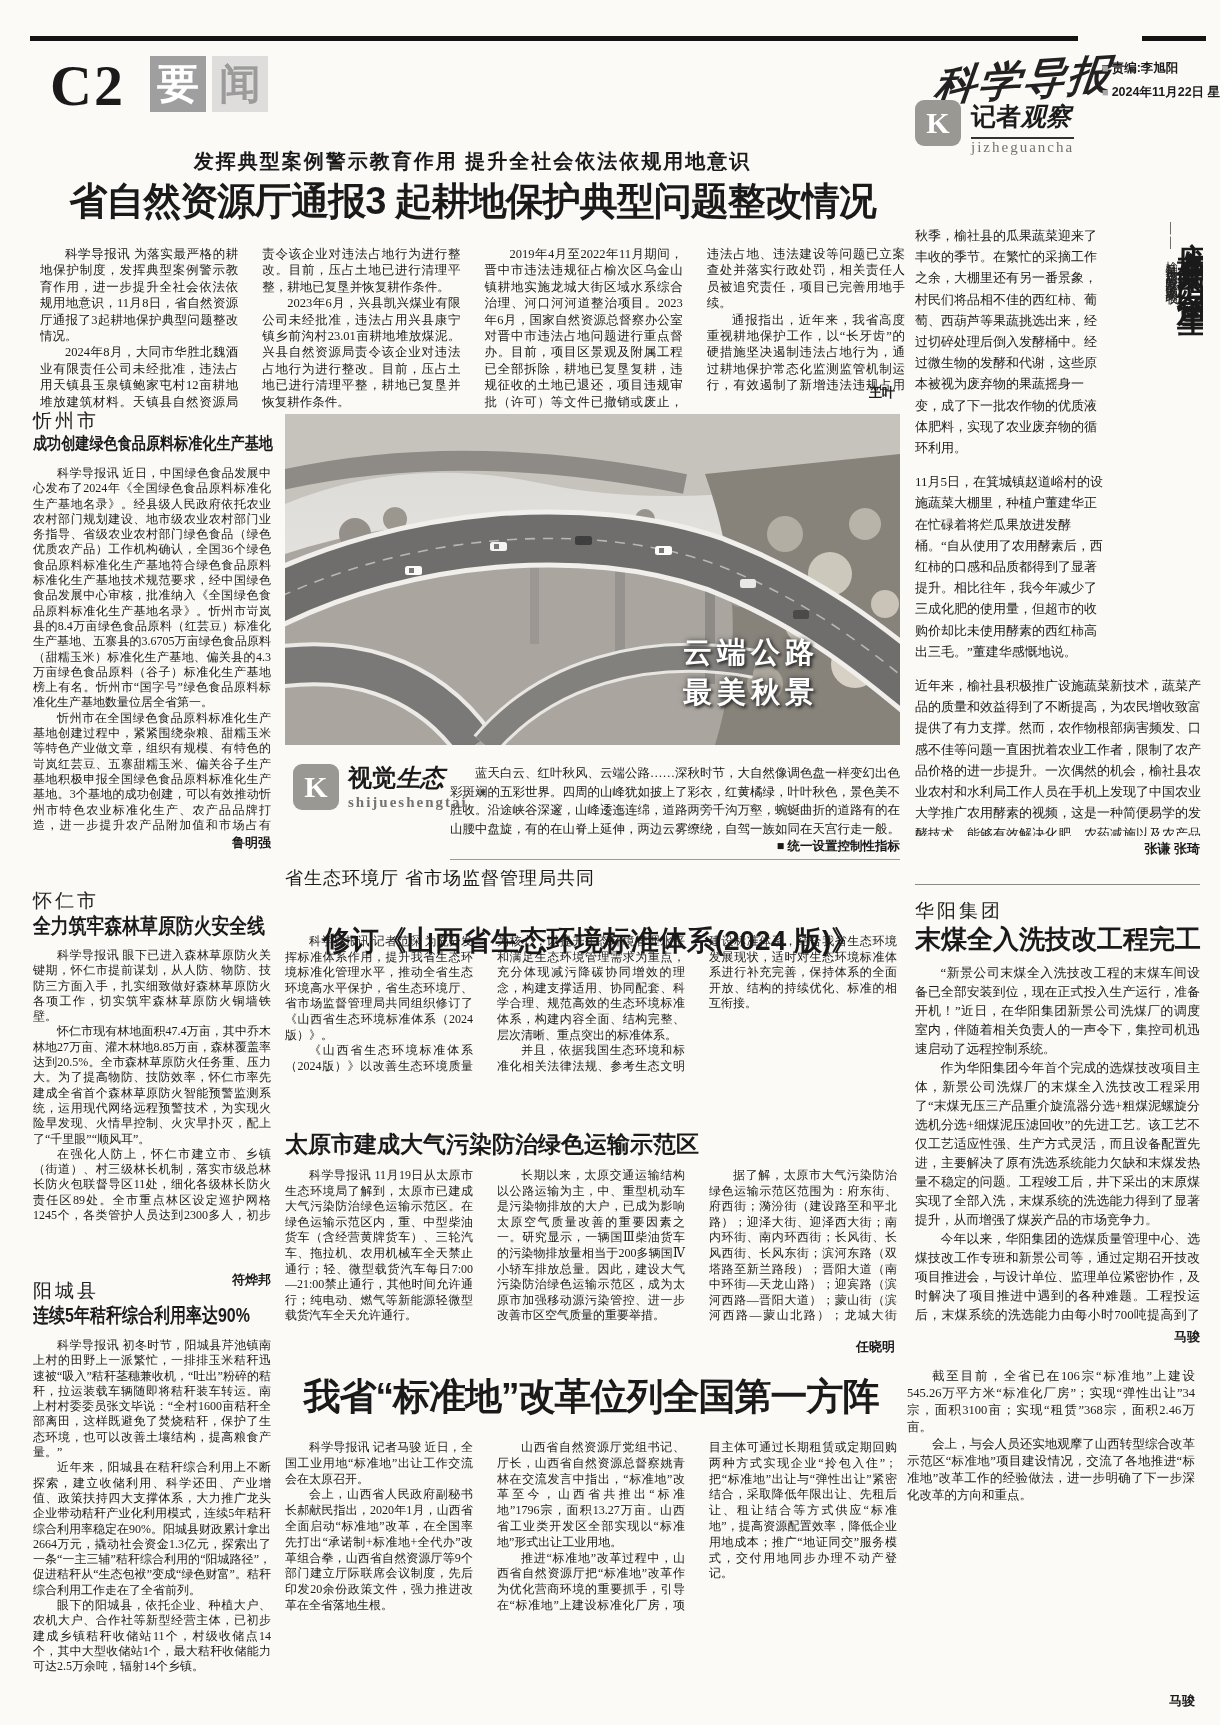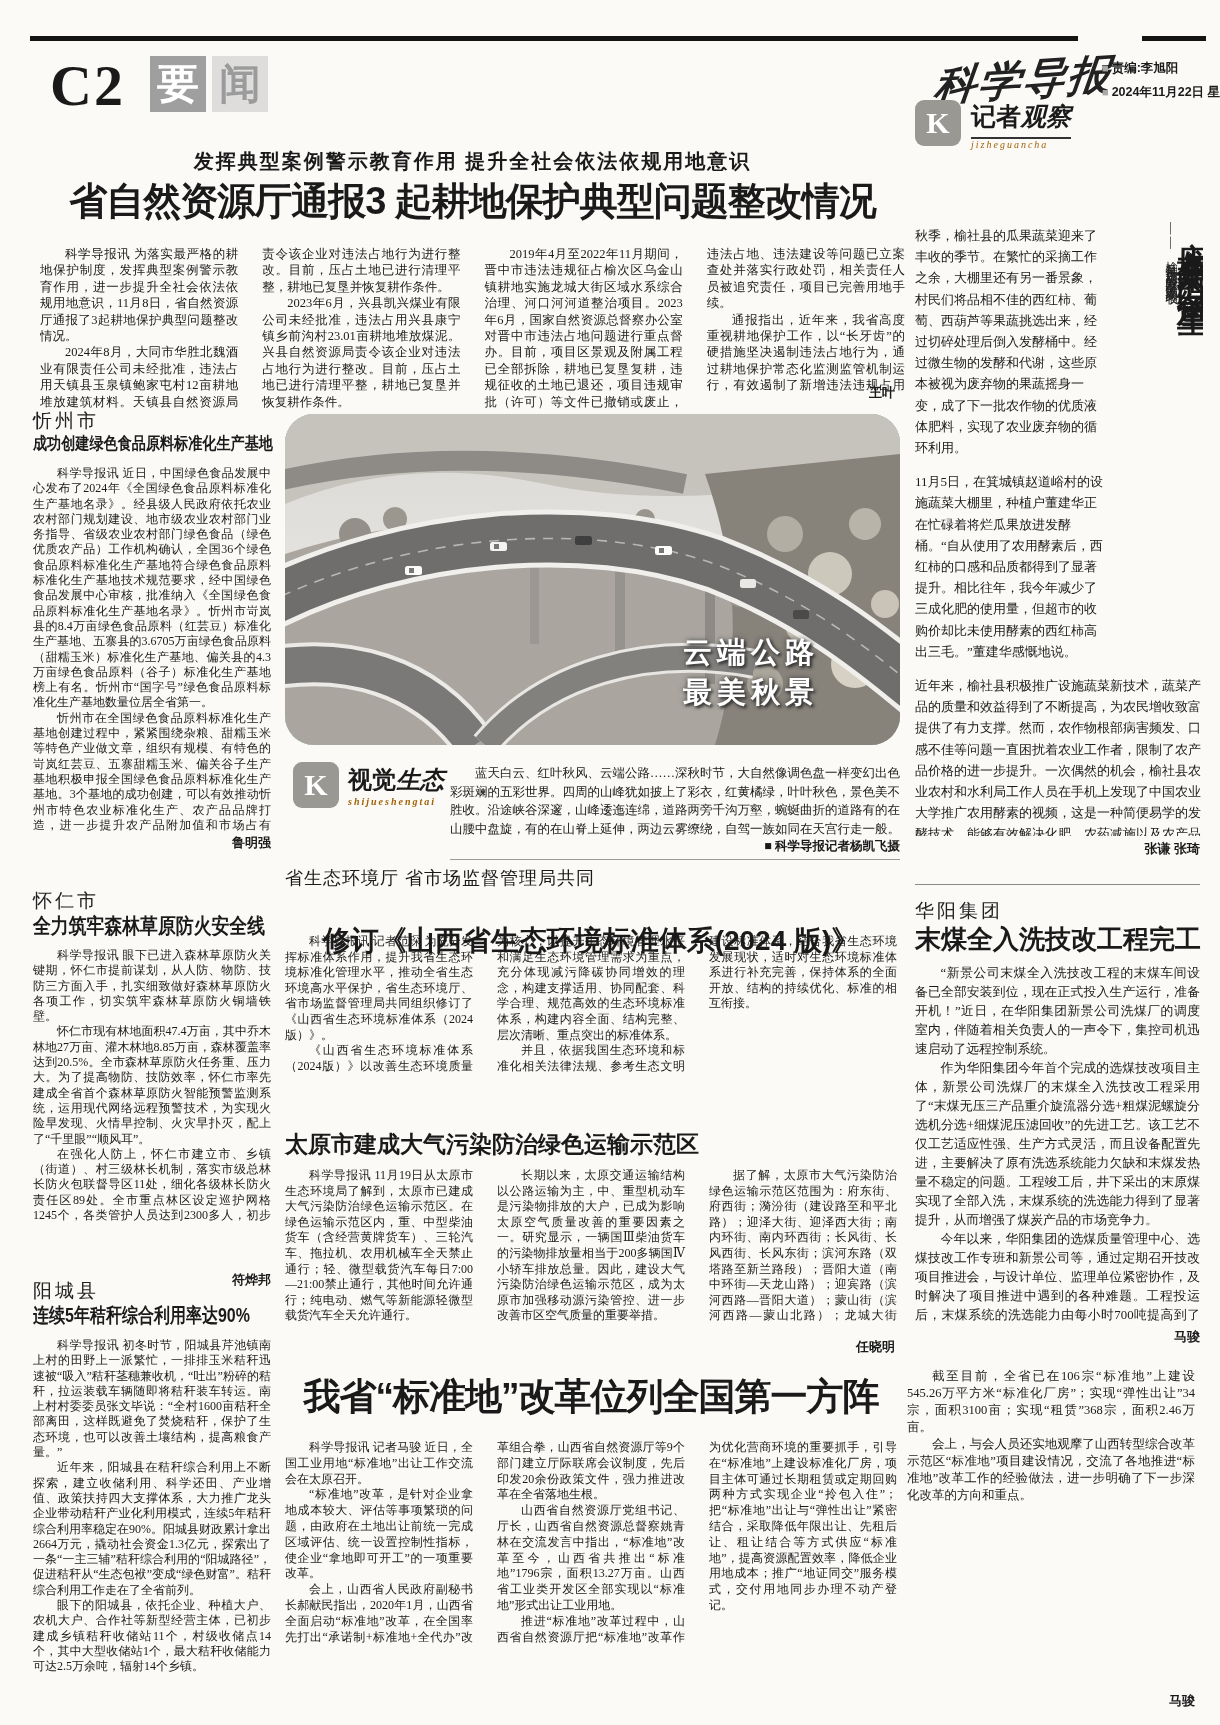--- a/index.html
+++ b/index.html
@@ -22,28 +22,28 @@
   .mtitle{text-align:center;font-size:38px;font-weight:bold;white-space:nowrap;letter-spacing:-1px;}
   .htitle{font-weight:bold;white-space:nowrap;}
   .body-cols{column-gap:24px;overflow:hidden;text-align:justify;}
   .body-cols p,.body-plain p{margin:0;text-indent:2em;text-align:justify;}
   .c4{column-count:4;}
   .c3{column-count:3;}
   .body-plain{overflow:hidden;text-align:justify;}
   .author{font-weight:bold;text-align:right;font-family:"Liberation Sans",sans-serif;font-size:13px;}
   .region{font-size:19px;letter-spacing:3px;color:#222;}
   .lefttitle{font-weight:bold;white-space:nowrap;transform-origin:left center;}
-  .photo{background:#0f766e;overflow:hidden;border-radius:29px;}
+  .photo{background:#0f766e;overflow:hidden;}
   .overlay{color:#fff;font-weight:bold;font-family:"Liberation Sans",sans-serif;
         text-shadow:0 0 5px #3a3a3a,2px 2px 3px #2f2f2f;letter-spacing:5px;line-height:40px;font-size:29px;}
   .klogo{width:46px;height:46px;border-radius:9px;background:#9a9893;color:#fff;text-align:center;
         line-height:46px;font-size:30px;font-weight:bold;font-family:"Liberation Serif",serif;}
   .logoname{font-size:24px;font-weight:bold;}
   .logoname .script{font-style:italic;font-weight:bold;font-family:"Liberation Serif",serif;}
-  .pinyin{font-style:italic;color:#a16207;font-size:10px;letter-spacing:2px;}
+  .pinyin{color:#737373;font-size:15px;letter-spacing:2px;}
   .caption{font-size:12.5px;line-height:18.5px;margin-top:12px;}
   .credit{font-size:12.5px;font-weight:bold;text-align:right;border-bottom:1px solid #9c9a96;padding-bottom:4px;}
   .vtitlebox{float:right;width:86px;height:405px;writing-mode:vertical-rl;margin-left:10px;padding-top:6px;}
   .vtitle{font-size:31px;font-weight:bold;letter-spacing:7px;font-family:"Liberation Sans",sans-serif;}
   .vsub{font-size:12.5px;letter-spacing:2px;margin-top:4px;color:#222;}
   .obshead{display:flex;align-items:flex-start;gap:10px;}
   .obsname{border-bottom:2px solid #333;padding-bottom:4px;font-size:25px;}
   .divider{background:#8b8987;height:1px;}
 </style>
 </head>
@@ -159,21 +159,21 @@
       <div style="display:flex;gap:9px;align-items:center;">
         <div class="klogo">K</div>
         <div class="logoname">
           <span class="sans">视觉</span><span class="script">生态</span>
           <div class="pinyin">shijueshengtai</div>
         </div>
       </div>
     </div>
     <div style="margin-left:165px;">
       <div class="caption" style="text-indent:2em;">蓝天白云、红叶秋风、云端公路……深秋时节，大自然像调色盘一样变幻出色彩斑斓的五彩世界。四周的山峰犹如披上了彩衣，红黄橘绿，叶叶秋色，景色美不胜收。沿途峡谷深邃，山峰逶迤连绵，道路两旁千沟万壑，蜿蜒曲折的道路有的在山腰中盘旋，有的在山脊上延伸，两边云雾缭绕，自驾一族如同在天宫行走一般。</div>
-      <div class="credit">■ 科学导报记者杨凯飞摄</div>
+      <div class="credit">■ 统一设置控制性指标</div>
     </div>
   </div>
 
   <div class="abs sans" style="left:285px;top:866px;font-size:18px;letter-spacing:1px;">省生态环境厅 省市场监督管理局共同</div>
   <div class="abs htitle sans" style="left:285px;top:890px;width:612px;text-align:center;font-size:28px;margin-top:32px;">修订《山西省生态环境标准体系(2024 版)》</div>
   <div class="abs body-cols c3" style="left:285px;top:934px;width:612px;height:180px;font-size:12px;line-height:15.6px;">
       <p>科学导报讯 记者范琛 为充分发挥标准体系作用，提升我省生态环境标准化管理水平，推动全省生态环境高水平保护，省生态环境厅、省市场监督管理局共同组织修订了《山西省生态环境标准体系（2024版）》。</p>
       <p>《山西省生态环境标准体系（2024版）》以改善生态环境质量为核心，以提升生态环境管理水平和满足生态环境管理需求为重点，充分体现减污降碳协同增效的理念，构建支撑适用、协同配套、科学合理、规范高效的生态环境标准体系，构建内容全面、结构完整、层次清晰、重点突出的标准体系。</p>
       <p>并且，依据我国生态环境和标准化相关法律法规、参考生态文明建设标准体系，结合我省生态环境发展现状，适时对生态环境标准体系进行补充完善，保持体系的全面开放、结构的持续优化、标准的相互衔接。</p>
     </div>
@@ -182,21 +182,20 @@
   <div class="abs body-cols c3" style="left:285px;top:1168px;width:612px;height:168px;font-size:12px;line-height:15.6px;">
       <p>科学导报讯 11月19日从太原市生态环境局了解到，太原市已建成大气污染防治绿色运输示范区。在绿色运输示范区内，重、中型柴油货车（含经营黄牌货车）、三轮汽车、拖拉机、农用机械车全天禁止通行；轻、微型载货汽车每日7:00—21:00禁止通行，其他时间允许通行；纯电动、燃气等新能源轻微型载货汽车全天允许通行。</p>
       <p>长期以来，太原交通运输结构以公路运输为主，中、重型机动车是污染物排放的大户，已成为影响太原空气质量改善的重要因素之一。研究显示，一辆国Ⅲ柴油货车的污染物排放量相当于200多辆国Ⅳ小轿车排放总量。因此，建设大气污染防治绿色运输示范区，成为太原市加强移动源污染管控、进一步改善市区空气质量的重要举措。</p>
       <p>据了解，太原市大气污染防治绿色运输示范区范围为：府东街、府西街；漪汾街（建设路至和平北路）；迎泽大街、迎泽西大街；南内环街、南内环西街；长风街、长风西街、长风东街；滨河东路（双塔路至新兰路段）；晋阳大道（南中环街—天龙山路）；迎宾路（滨河西路—晋阳大道）；蒙山街（滨河西路—蒙山北路）；龙城大街（民航街—新晋祠路）；平阳南路、汾东北路、汾东南路；坞城路、坞城南路（南中环街—通达街）等13条道路。</p>
     </div>
   <div class="abs author" style="left:705px;top:1338px;width:190px;">任晓明</div>
 
   <div class="abs htitle sans" style="left:285px;top:1372px;width:612px;text-align:center;font-size:37px;letter-spacing:-1px;">我省“标准地”改革位列全国第一方阵</div>
   <div class="abs body-cols c3" style="left:285px;top:1440px;width:612px;height:270px;font-size:12px;line-height:15.8px;">
       <p>科学导报讯 记者马骏 近日，全国工业用地“标准地”出让工作交流会在太原召开。</p>
-      <p>“标准地”改革，是针对企业拿地成本较大、评估等事项繁琐的问题，由政府在土地出让前统一完成区域评估、统一设置控制性指标，使企业“拿地即可开工”的一项重要改革。</p>
       <p>会上，山西省人民政府副秘书长郝献民指出，2020年1月，山西省全面启动“标准地”改革，在全国率先打出“承诺制+标准地+全代办”改革组合拳，山西省自然资源厅等9个部门建立厅际联席会议制度，先后印发20余份政策文件，强力推进改革在全省落地生根。</p>
       <p>山西省自然资源厅党组书记、厅长，山西省自然资源总督察姚青林在交流发言中指出，“标准地”改革至今，山西省共推出“标准地”1796宗，面积13.27万亩。山西省工业类开发区全部实现以“标准地”形式出让工业用地。</p>
       <p>推进“标准地”改革过程中，山西省自然资源厅把“标准地”改革作为优化营商环境的重要抓手，引导在“标准地”上建设标准化厂房，项目主体可通过长期租赁或定期回购两种方式实现企业“拎包入住”；把“标准地”出让与“弹性出让”紧密结合，采取降低年限出让、先租后让、租让结合等方式供应“标准地”，提高资源配置效率，降低企业用地成本；推广“地证同交”服务模式，交付用地同步办理不动产登记。</p>
     </div>
   <div class="abs body-plain" style="left:907px;top:1368px;width:288px;height:320px;font-size:12.5px;line-height:17px;">
       <p>截至目前，全省已在106宗“标准地”上建设545.26万平方米“标准化厂房”；实现“弹性出让”34宗，面积3100亩；实现“租赁”368宗，面积2.46万亩。</p>
       <p>会上，与会人员还实地观摩了山西转型综合改革示范区“标准地”项目建设情况，交流了各地推进“标准地”改革工作的经验做法，进一步明确了下一步深化改革的方向和重点。</p>
     </div>
   <div class="abs author" style="left:907px;top:1692px;width:288px;">马骏</div>
 

